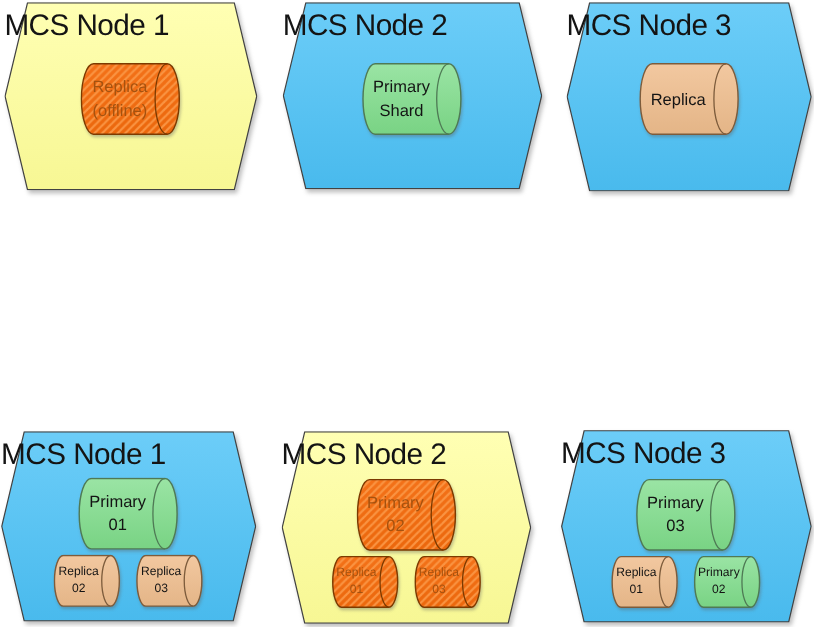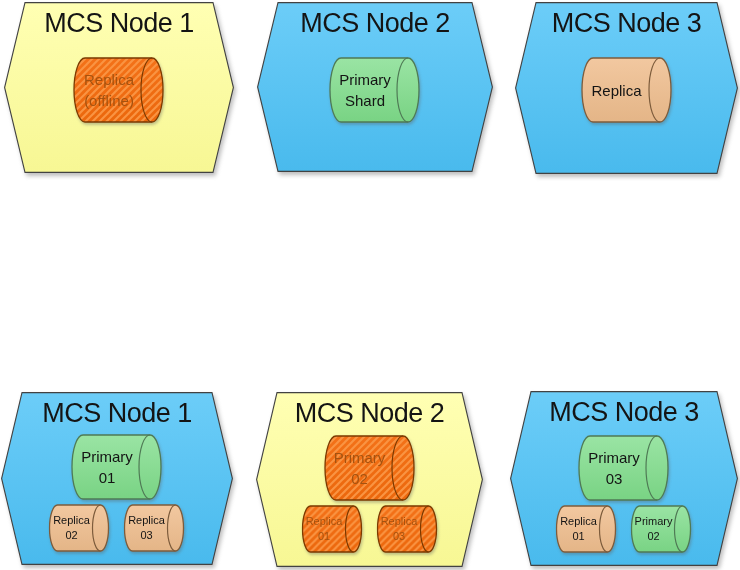--- a/index.html
+++ b/index.html
@@ -4,21 +4,21 @@
 <style>
   html,body{margin:0;padding:0;background:#ffffff;}
   .canvas{
     position:relative;width:740px;height:570px;overflow:hidden;
     font-family:"Liberation Sans",sans-serif;background:#ffffff;
   }
   .node{position:absolute;}
   .hex-svg{position:absolute;left:0;top:0;filter:drop-shadow(2px 3px 2px rgba(110,110,110,.45));}
   .node-content{position:absolute;left:0;top:0;right:0;bottom:0;}
   .node-title{
-    position:absolute;top:5px;left:0;right:0;text-align:center;
+    position:absolute;top:5px;left:0;right:0;text-align:left;
     font-size:27px;line-height:32px;color:#141414;letter-spacing:-0.5px;
   }
   .large-shard-slot{position:absolute;left:50%;transform:translateX(-50%);}
   .small-shard-row{position:absolute;left:50%;transform:translateX(-50%);display:flex;gap:13px;}
   .shard{position:relative;filter:drop-shadow(1.5px 2px 1.5px rgba(95,95,95,.40));}
   .shard.large{width:92px;height:66px;}
   .shard.small{width:62px;height:48px;}
   .shard svg{position:absolute;left:0;top:0;}
   .shard-label{
     position:absolute;top:0;bottom:0;display:flex;flex-direction:column;

